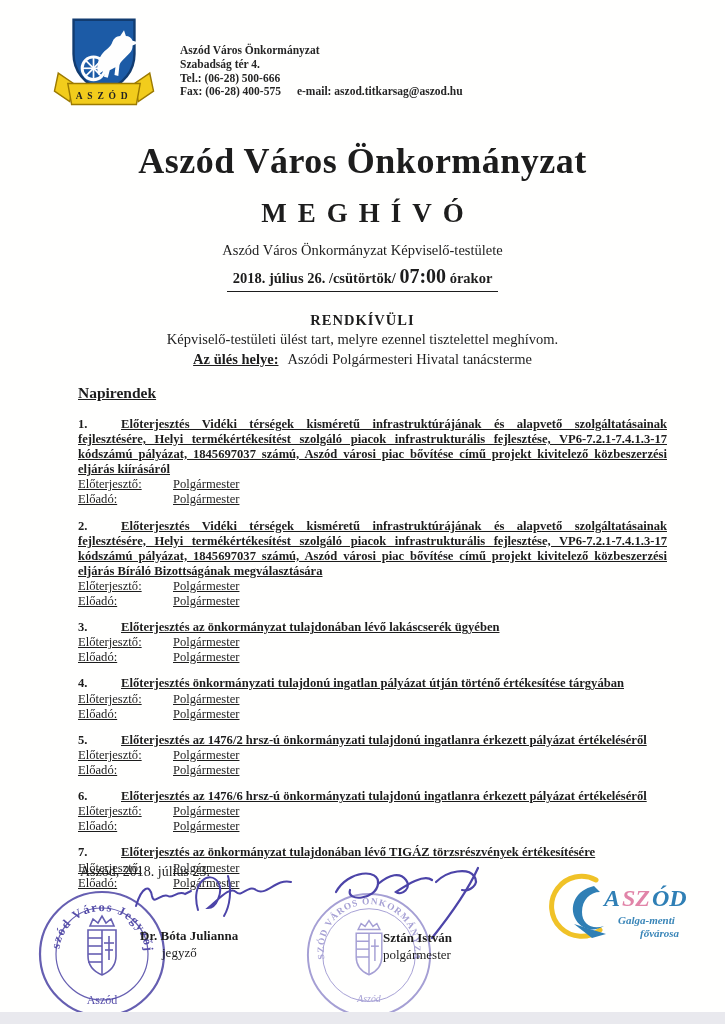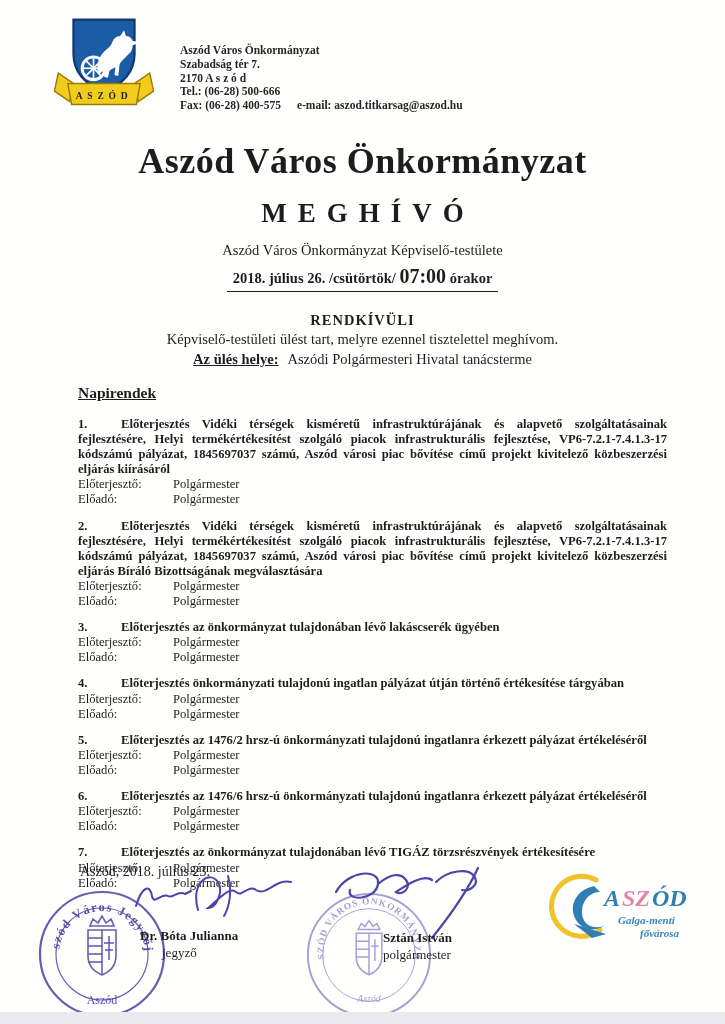--- a/index.html
+++ b/index.html
@@ -20,21 +20,21 @@
   
   .invite { text-align:center; margin-top:12px; font-size:14.5px; line-height:1.35; }
   .invite .dateline { display:inline-block; font-weight:bold; border-bottom:1.5px solid #1d1d1d; padding:0 6px 1px; margin-top:2px; }
   .invite .dateline .time { font-size:20px; font-weight:bold; }
   .invite .extraordinary { font-weight:bold; letter-spacing:1px; margin-top:19px; }
   .invite .loc-label { font-weight:bold; text-decoration:underline; }
   .invite .loc-value { margin-left:9px; }
   
   .agenda { margin:15px 58px 0 78px; font-size:12.6px; line-height:1.2; }
   .agenda-heading { font-size:15.5px; font-weight:bold; text-decoration:underline; margin-bottom:14px; }
-  .agenda-item { margin-bottom:11px; }
+  .agenda-item { margin-bottom:11px;text-decoration:underline; }
   .item-title { font-weight:bold; text-align:justify; }
   .item-title .num { display:inline-block; width:43px; font-weight:bold; }
   .kv { display:flex; }
   .kv .k { width:95px; flex:0 0 auto; }
   
   .footer { position:absolute; left:0; top:860px; width:592px; height:164px; }
   .date-line { position:absolute; left:80px; top:4px; font-size:14px; }
   .signer { position:absolute; font-size:13px; line-height:1.3; }
   .signer .name { font-weight:bold;margin-top:28px; }
   .signer-left { left:140px; top:40px; }
@@ -67,22 +67,21 @@
             <line x1="27" y1="57" x2="51" y2="57"></line>
           <line x1="31" y1="49" x2="47" y2="65"></line>
             <line x1="47" y1="49" x2="31" y2="65"></line>
         </g>
       </g>
       <path d="M12,73 L88,73 L84,95 L16,95 z" fill="#f2cc1c" stroke="#9c7a00" stroke-width="1.5"></path>
       <text x="50" y="89" text-anchor="middle" font-size="10" font-weight="bold" letter-spacing="5" fill="#222222">ASZÓD</text>
     </svg>
     <div class="lh-text">
       <div>Aszód Város Önkormányzat</div>
-      <div>Szabadság tér 7.</div>
-      <div>2170 A s z ó d</div>
+      <div>Szabadság tér 4.</div>
       <div>Tel.: (06-28) 500-666</div>
       <div class="row2">
         <span>Fax: (06-28) 400-575</span><span>e-mail: aszod.titkarsag@aszod.hu</span>
       </div>
     </div>
   </div>
 
   <div class="main-title">Aszód Város Önkormányzat</div>
   <div class="doc-type">MEGHÍVÓ</div>
 

